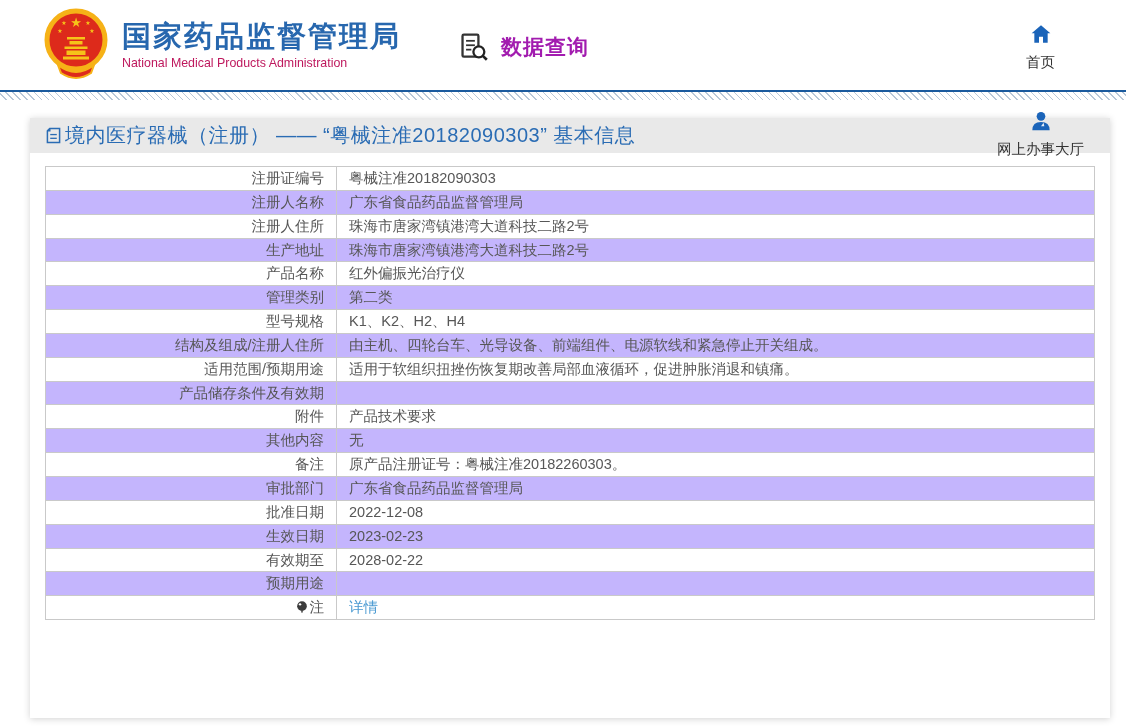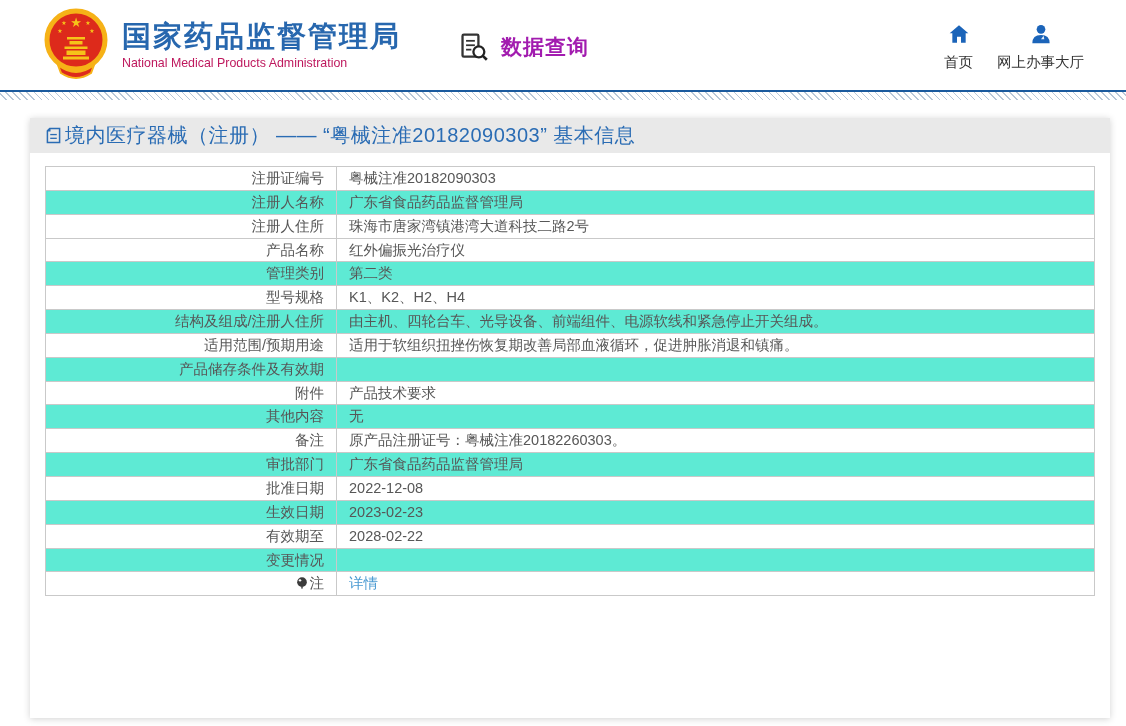--- a/index.html
+++ b/index.html
@@ -9,21 +9,21 @@
   
   .site-header { height: 90px; display: flex; align-items: center; background: #fff; position: relative; }
   .logo-wrap { display: flex; align-items: center; margin-left: 40px; }
   .emblem { width: 72px; height: 76px; flex: none; }
   .org-names { margin-left: 10px; }
   .org-cn { color: #2767ae; font-size: 29px; font-weight: bold; letter-spacing: 2px; line-height: 1.15; }
   .org-en { color: #be185d; font-size: 12.4px; margin-top: 3px; }
   .data-query { display: flex; align-items: center; margin-left: 58px; cursor: pointer; margin-top: 4px; }
   .data-query svg { width: 30px; height: 30px; }
   .data-query-label { font-size: 21px; color: #a21caf; letter-spacing: 1px; margin-left: 12px; font-weight: bold; }
-  .top-nav { position: absolute; right: 42px; top: 24px; display: flex; gap: 24px; }
+  .top-nav { position: absolute; right: 42px; top: 24px; display: flex; gap: 39px; flex-direction: column; }
   .nav-item { display: flex; flex-direction: column; align-items: center; text-decoration: none; cursor: pointer; }
   .nav-item svg { width: 22px; height: 20px; }
   .nav-item span { margin-top: 9px; font-size: 14.5px; color: #333; white-space: nowrap; }
 
   
   .divider-line { height: 2px; background: #1a5a9e; }
   .divider-hatch { height: 8px;
     background: repeating-linear-gradient(45deg, #ffffff 0px, #ffffff 4px, #b9c8d8 4px, #b9c8d8 5px); }
 
   
@@ -33,21 +33,21 @@
   .title-bar svg { width: 15px; height: 17px; flex: none; }
   .page-title { color: #2a6cb4; font-size: 20px; margin-left: 4px; letter-spacing: 0.5px; }
 
   .table-wrap { padding: 13px 15px 10px 15px; }
   table.info { border-collapse: collapse; width: 100%; table-layout: fixed; }
   .info th, .info td { border: 1px solid #c9c9c9; height: 18px; padding: 2px 12px;
     font-size: 14.5px; color: #575757; font-weight: normal; line-height: 1.3;
     overflow: hidden; white-space: nowrap; }
   .info th { width: 291px; text-align: right; }
   .info td { text-align: left; }
-  .info tr.alt { background: #5eead4; }
+  .info tr.alt { background: #c4b5fd; }
   .info a { color: #4a9ad2; text-decoration: none; cursor: pointer; }
   .balloon { width: 12px; height: 13px; vertical-align: -2px; margin-right: 2px; }
 </style>
 </head>
 <body>
 
 <header class="site-header">
   <div class="logo-wrap">
     <svg class="emblem" viewBox="0 0 72 76">
       <path d="M18 58 Q36 72 54 58 L51 66 Q36 76 21 66 Z" fill="#dd2a1b" stroke="#f6b217" stroke-width="2"></path>
@@ -118,20 +118,24 @@
             <td>粤械注准20182090303</td>
           </tr>
           <tr class="alt">
             <th>注册人名称</th>
             <td>广东省食品药品监督管理局</td>
           </tr>
           <tr>
             <th>注册人住所</th>
             <td>珠海市唐家湾镇港湾大道科技二路2号</td>
           </tr>
+          <tr class="alt">
+            <th>生产地址</th>
+            <td>珠海市唐家湾镇港湾大道科技二路2号</td>
+          </tr>
           <tr>
             <th>产品名称</th>
             <td>红外偏振光治疗仪</td>
           </tr>
           <tr class="alt">
             <th>管理类别</th>
             <td>第二类</td>
           </tr>
           <tr>
             <th>型号规格</th>
@@ -171,21 +175,21 @@
           </tr>
           <tr class="alt">
             <th>生效日期</th>
             <td>2023-02-23</td>
           </tr>
           <tr>
             <th>有效期至</th>
             <td>2028-02-22</td>
           </tr>
           <tr class="alt">
-            <th>变更情况</th>
+            <th>预期用途</th>
             <td></td>
           </tr>
           <tr>
             <th><svg class="balloon" viewBox="0 0 12 14">
                 <circle cx="6" cy="5.6" r="5.2" fill="#3b3b3b"></circle>
                 <circle cx="3.9" cy="3.6" r="1.3" fill="#fff"></circle>
                 <path d="M5 10.4 L7 10.4 L6.3 13 L5.7 13 Z" fill="#3b3b3b"></path>
               </svg>注</th>
             <td><a>详情</a></td>
           </tr>

